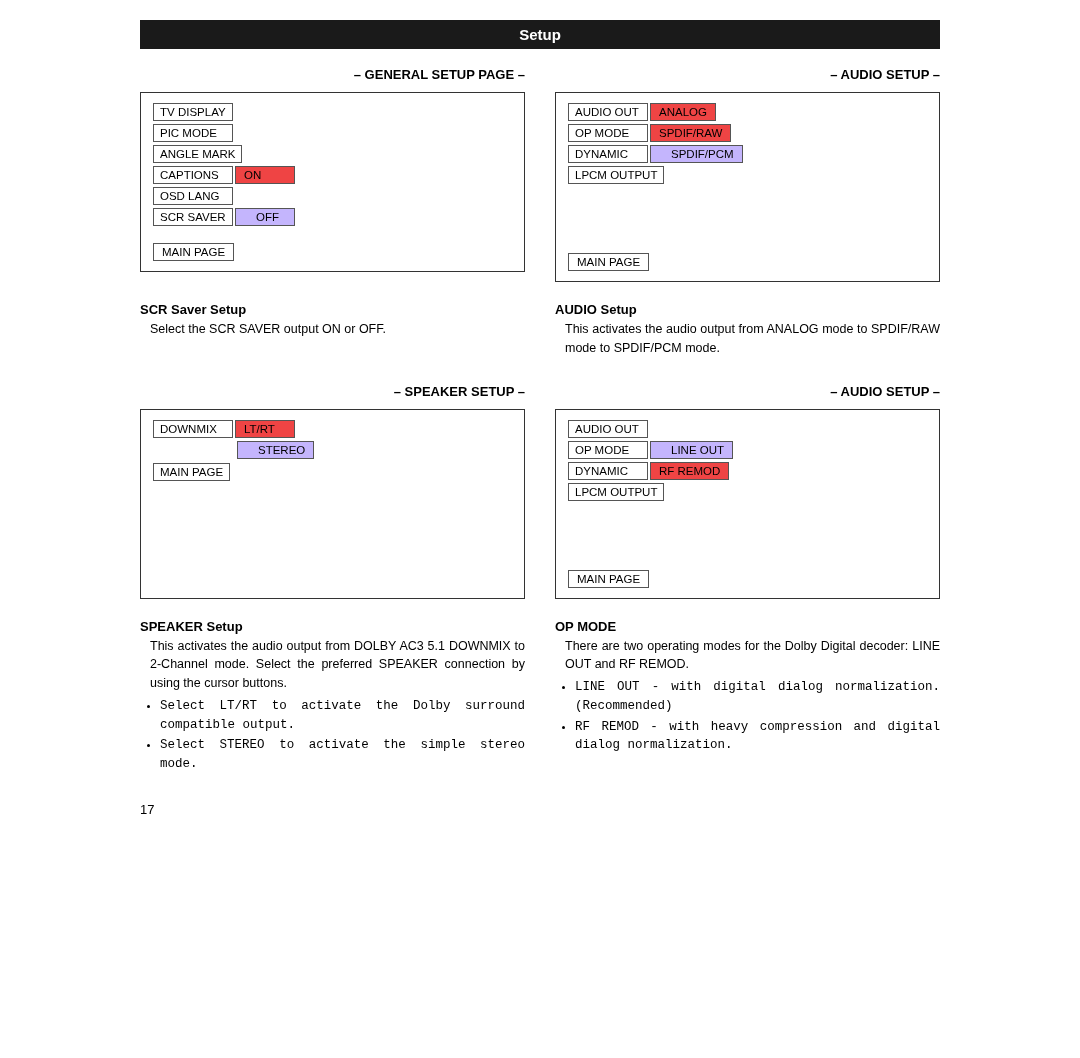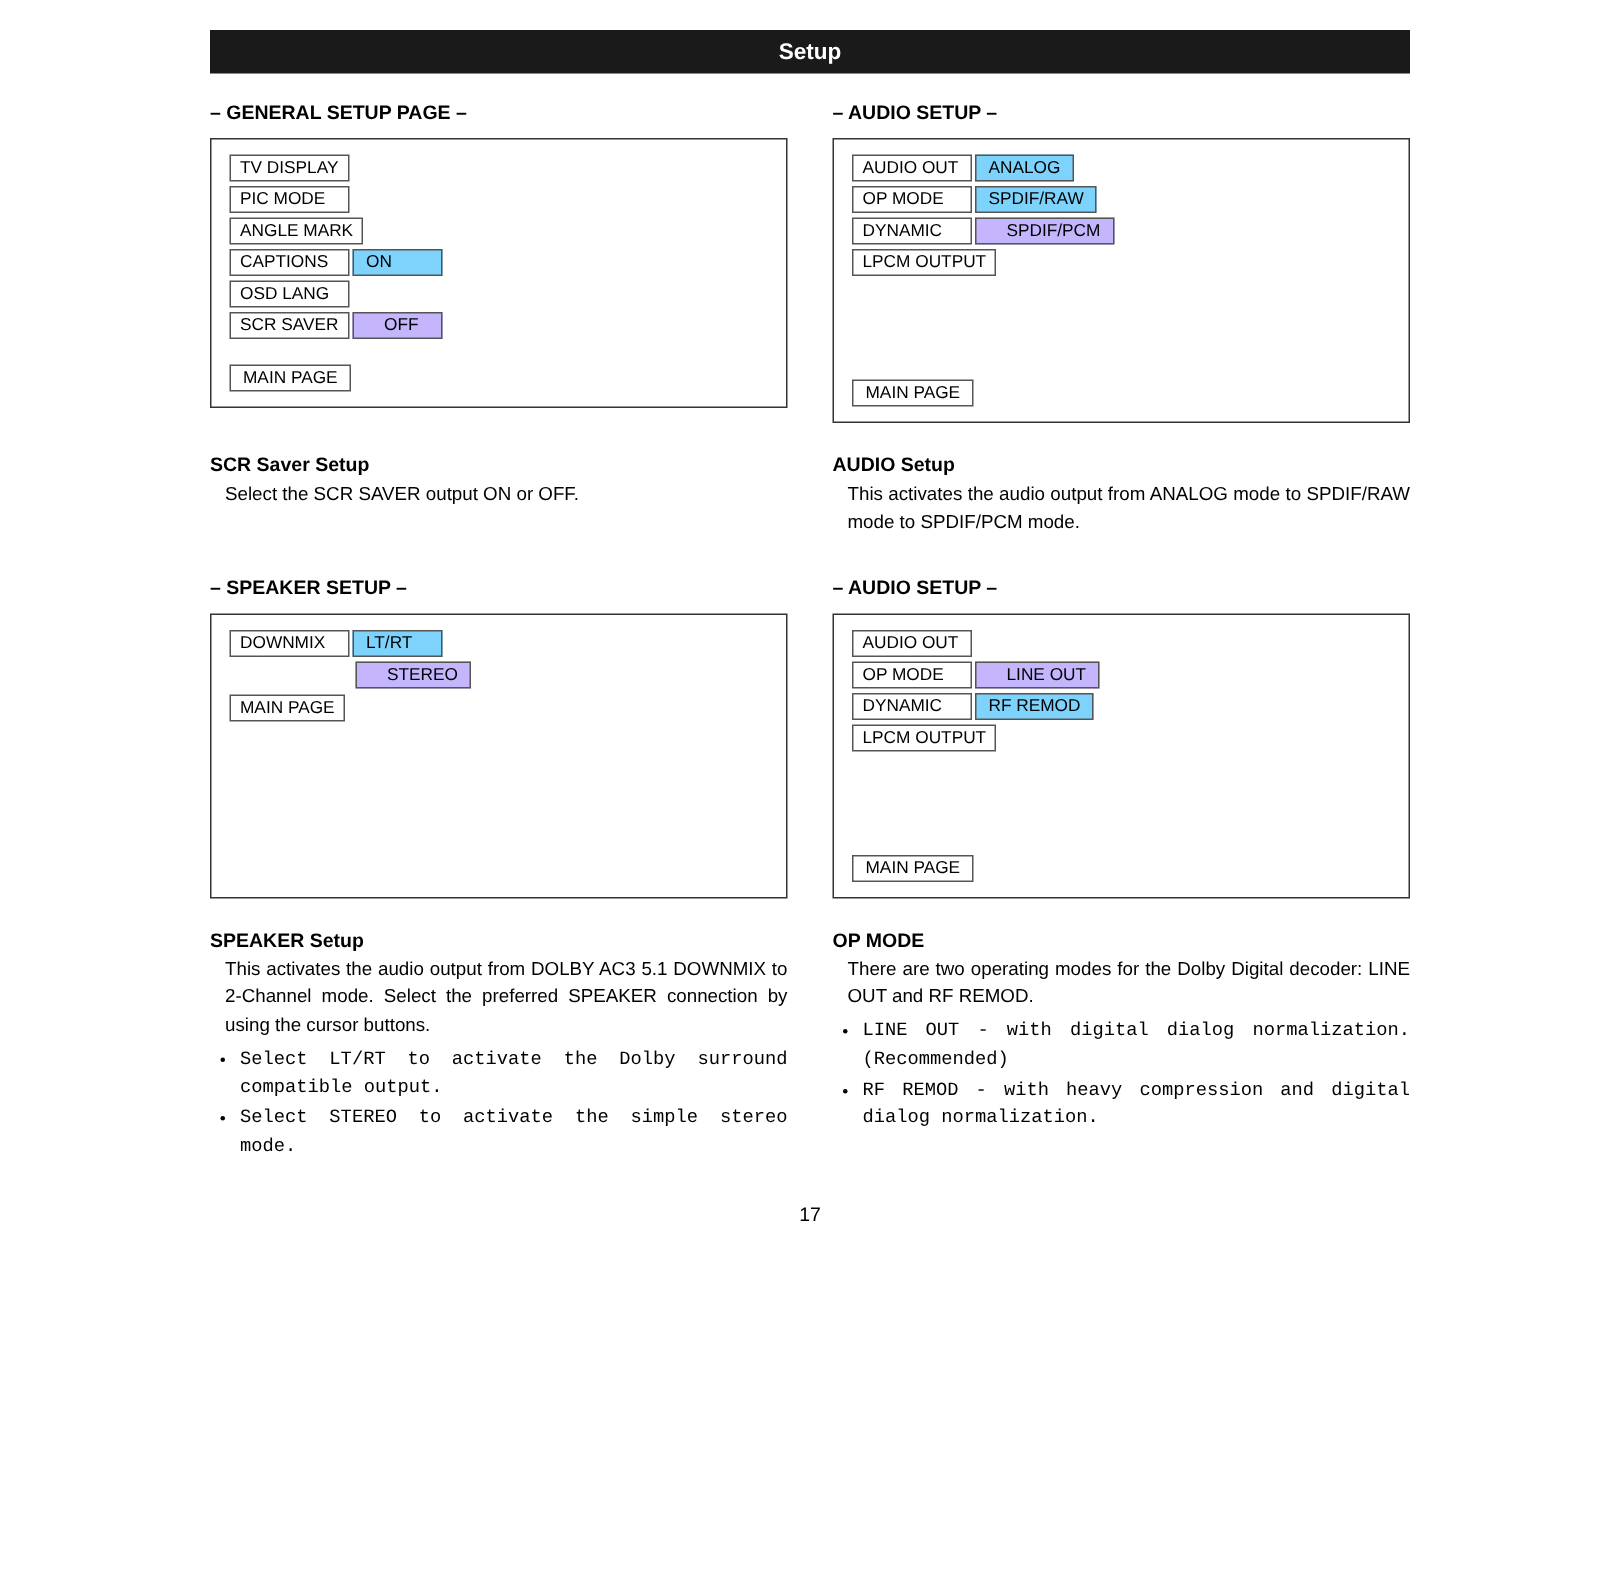--- a/index.html
+++ b/index.html
@@ -27,21 +27,21 @@
       display: flex;
       gap: 30px;
       margin-bottom: 20px;
     }
 
     .col {
       flex: 1;
     }
 
     .section-title {
-      text-align: left;
+      text-align: right;
       font-weight: bold;
       font-size: 13px;
       margin-bottom: 10px;
     }
 
     .menu-box {
       border: 1.5px solid #333;
       padding: 10px 12px;
       min-height: 180px;
       position: relative;
@@ -58,21 +58,21 @@
       font-size: 11.5px;
       min-width: 80px;
       background: #fff;
     }
 
     .menu-value {
       border: 1px solid #555;
       padding: 2px 8px;
       font-size: 11.5px;
       margin-left: 2px;
-      background: #7dd3fc;
+      background: #ef4444;
       min-width: 60px;
     }
 
     .menu-value.highlighted {
       background: #c4b5fd;
       padding-left: 20px;
     }
 
     .main-page-btn {
       border: 1px solid #555;
@@ -113,21 +113,21 @@
       text-align: justify;
       list-style: disc;
       margin-bottom: 2px;
     }
 
     .bottom-sections {
       margin-top: 10px;
     }
 
     .page-number {
-      text-align: center;
+      text-align: left;
       margin-top: 18px;
       font-size: 13px;
     }
 
     .audio-menu-box {
       border: 1.5px solid #333;
       padding: 10px 12px;
       min-height: 190px;
       position: relative;
     }

